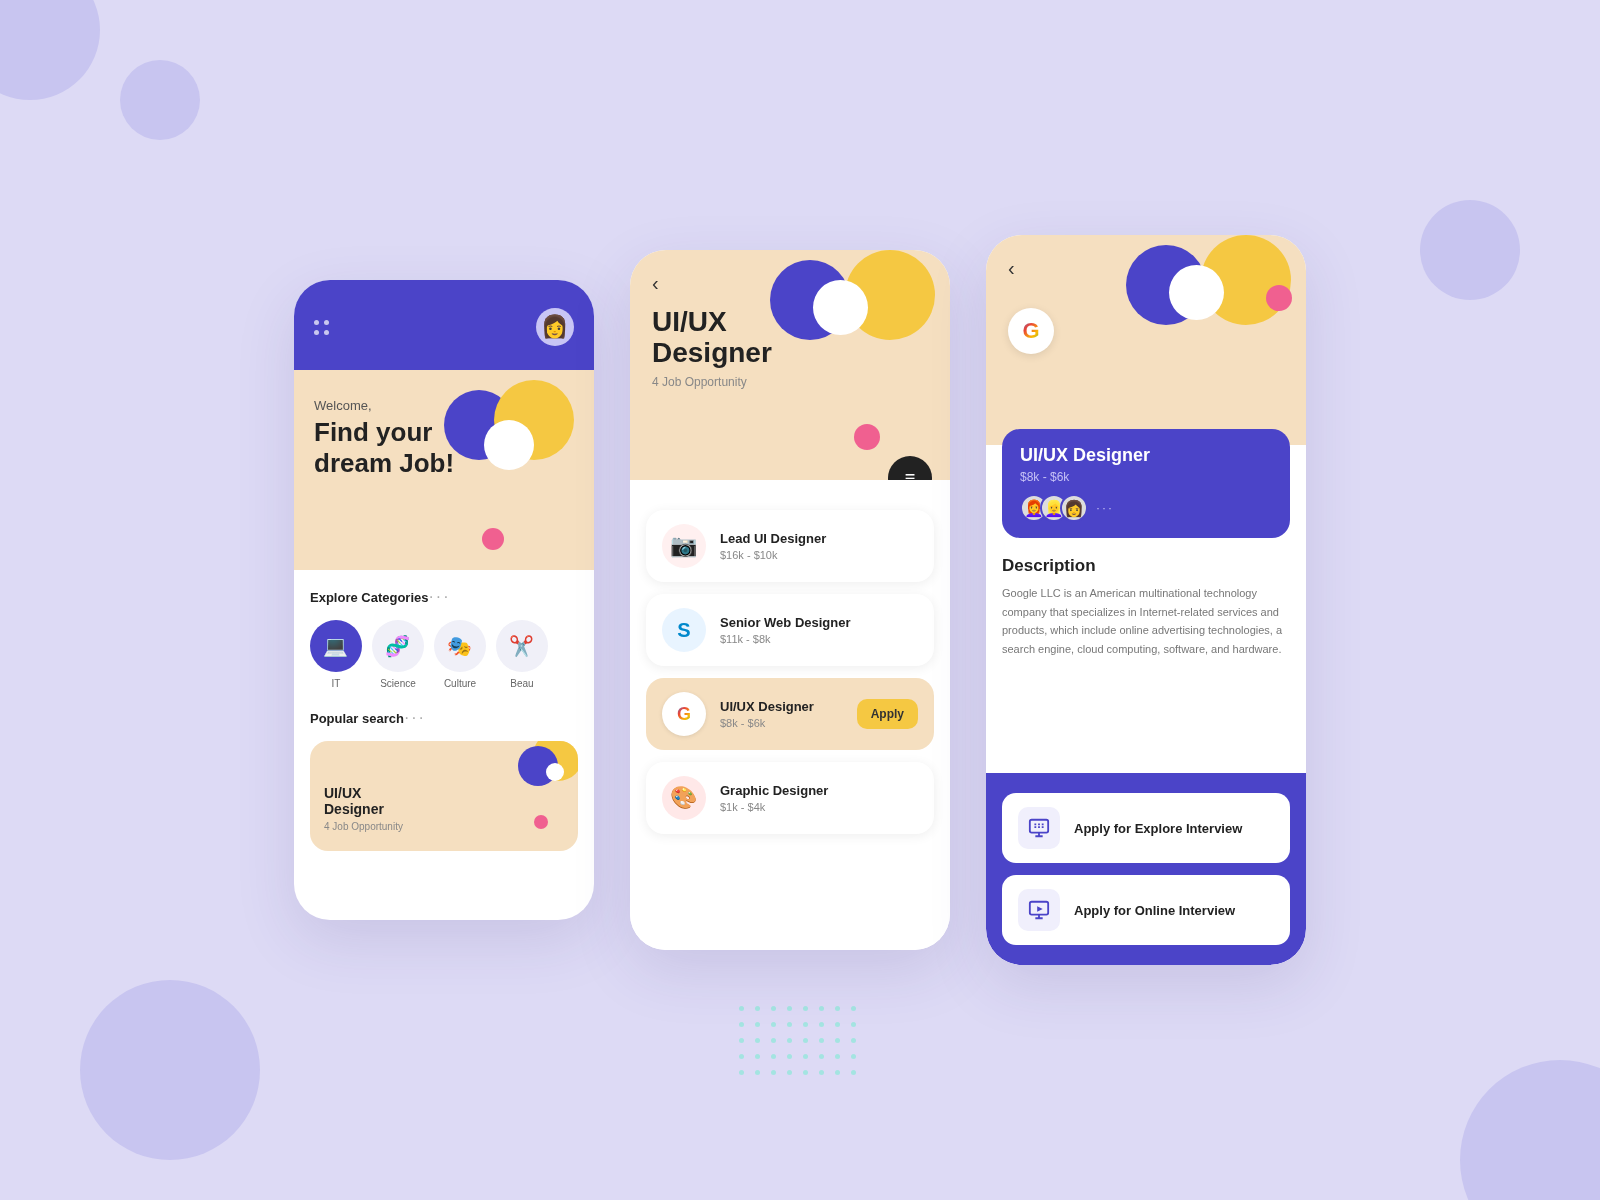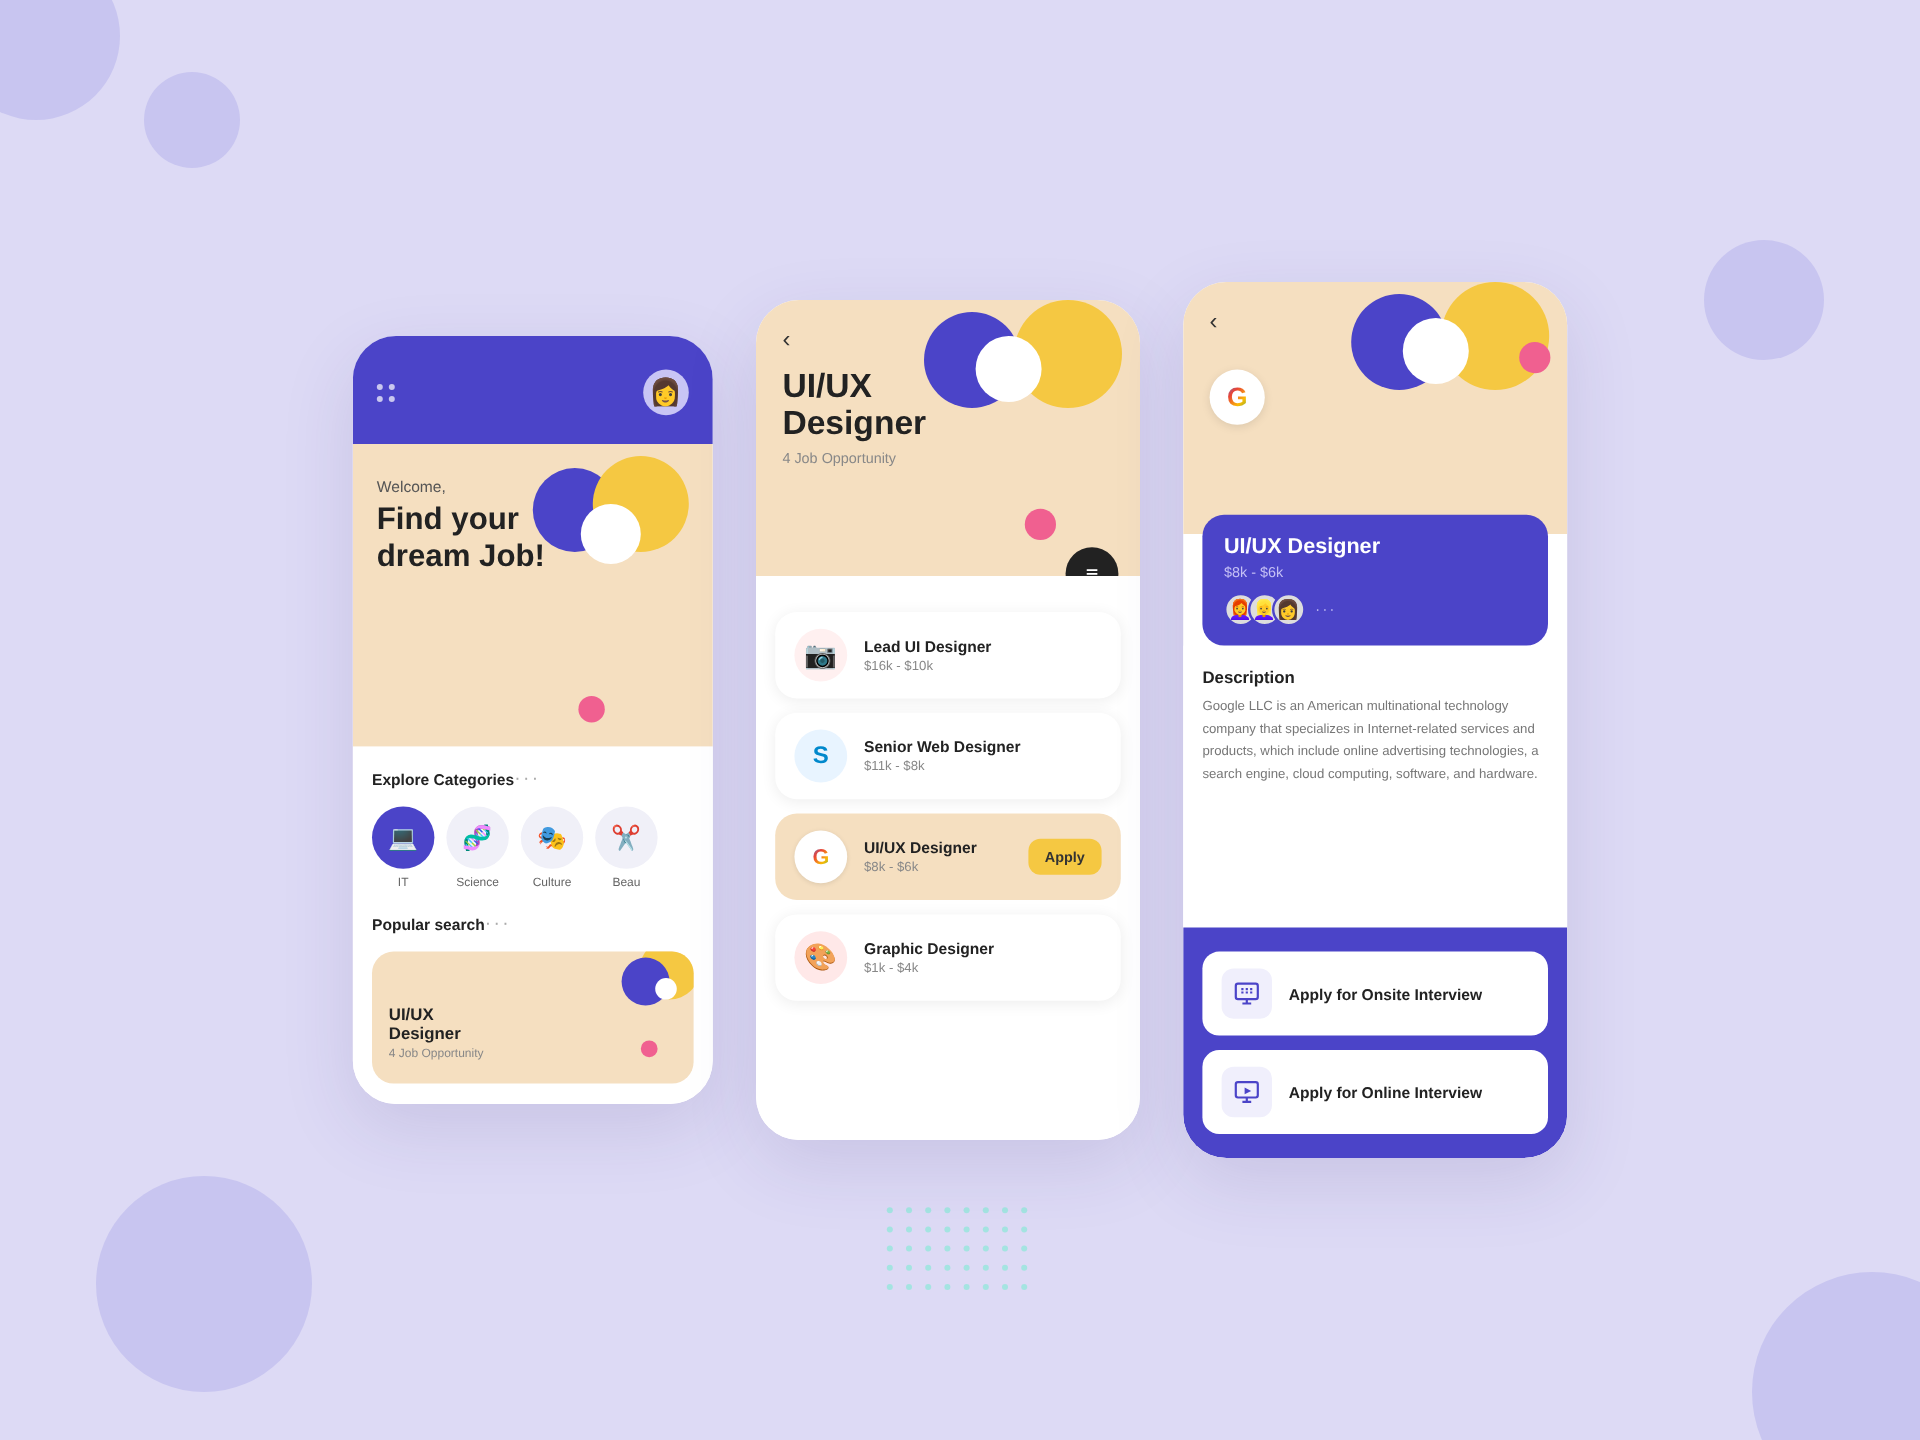--- a/index.html
+++ b/index.html
@@ -57,21 +57,21 @@
       border-radius: 50%;
       background: #c8c5f5;
       display: flex; align-items: center; justify-content: center;
       overflow: hidden;
     }
 
     .phone1-hero {
       background: #f5dfc0;
       padding: 28px 20px 30px 20px;
       position: relative;
-      height: 252px;
+      height: 200px;
       overflow: hidden;
     }
 
     .phone1-hero-text {
       position: relative;
       z-index: 2;
     }
 
     .welcome-text {
       font-size: 13px;
@@ -456,21 +456,21 @@
       color: #c5c0f5;
       letter-spacing: 2px;
     }
 
     .phone3-body {
       padding: 18px 16px;
       background: #fff;
     }
 
     .description-title {
-      font-size: 14px;
+      font-size: 17px;
       font-weight: 700;
       color: #222;
       margin-bottom: 8px;
     }
 
     .description-text {
       font-size: 11px;
       color: #777;
       line-height: 1.7;
       margin-bottom: 20px;
@@ -785,21 +785,21 @@
 
     <div class="phone3-bottom">
       <div class="interview-btn">
         <div class="interview-icon">
           <svg width="22" height="22" viewBox="0 0 24 24" fill="none" stroke="#4b44c8" stroke-width="2">
             <rect x="2" y="3" width="20" height="14" rx="2"></rect>
             <path d="M8 21h8M12 17v4"></path>
             <path d="M7 8h2M11 8h2M15 8h2M7 11h2M11 11h2M15 11h2"></path>
           </svg>
         </div>
-        <span class="interview-label">Apply for <strong>Onsite</strong> Interview</span>
+        <span class="interview-label">Apply for <strong>Explore</strong> Interview</span>
       </div>
       <div class="interview-btn">
         <div class="interview-icon">
           <svg width="22" height="22" viewBox="0 0 24 24" fill="none" stroke="#4b44c8" stroke-width="2">
             <rect x="2" y="3" width="20" height="14" rx="2"></rect>
             <path d="M8 21h8M12 17v4"></path>
             <polygon points="10,8 16,11 10,14" fill="#4b44c8" stroke="none"></polygon>
           </svg>
         </div>
         <span class="interview-label">Apply for <strong>Online</strong> Interview</span>

